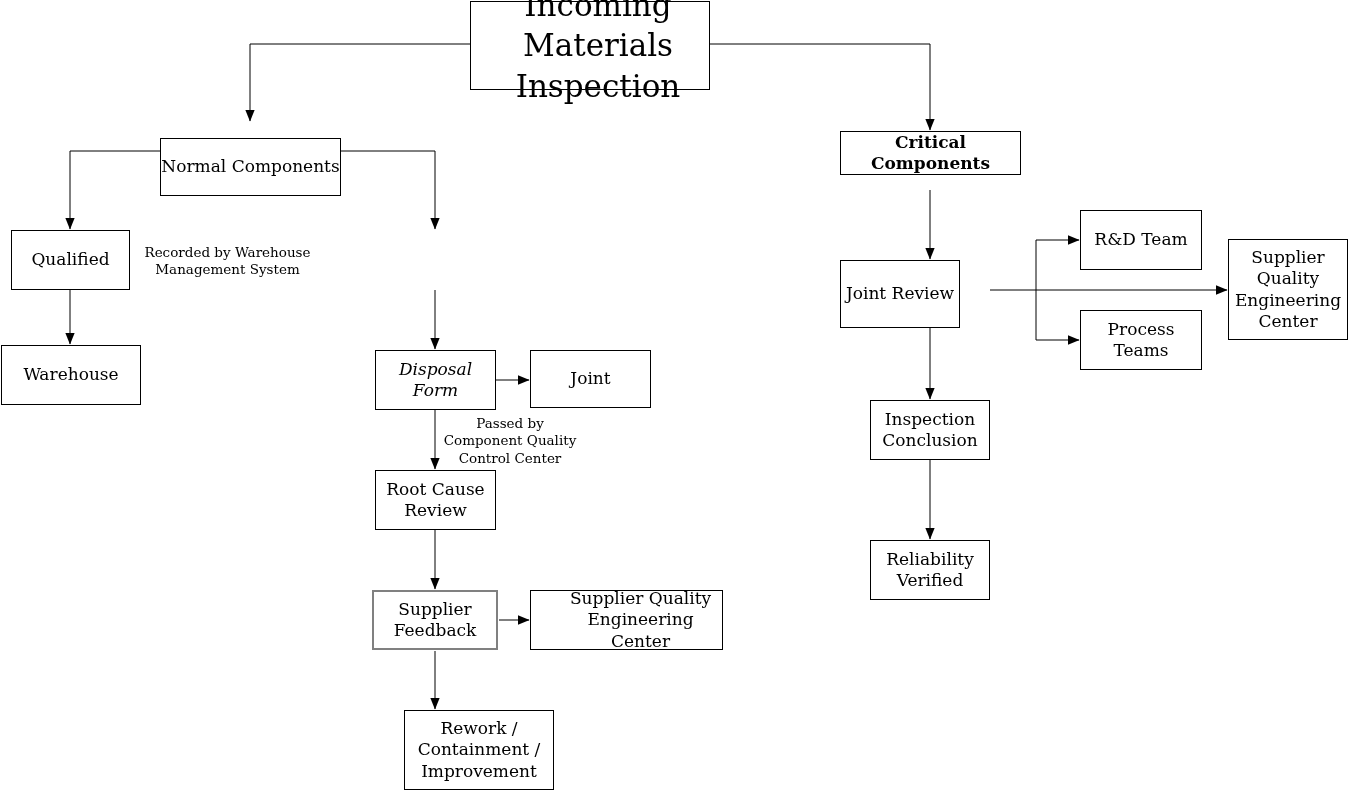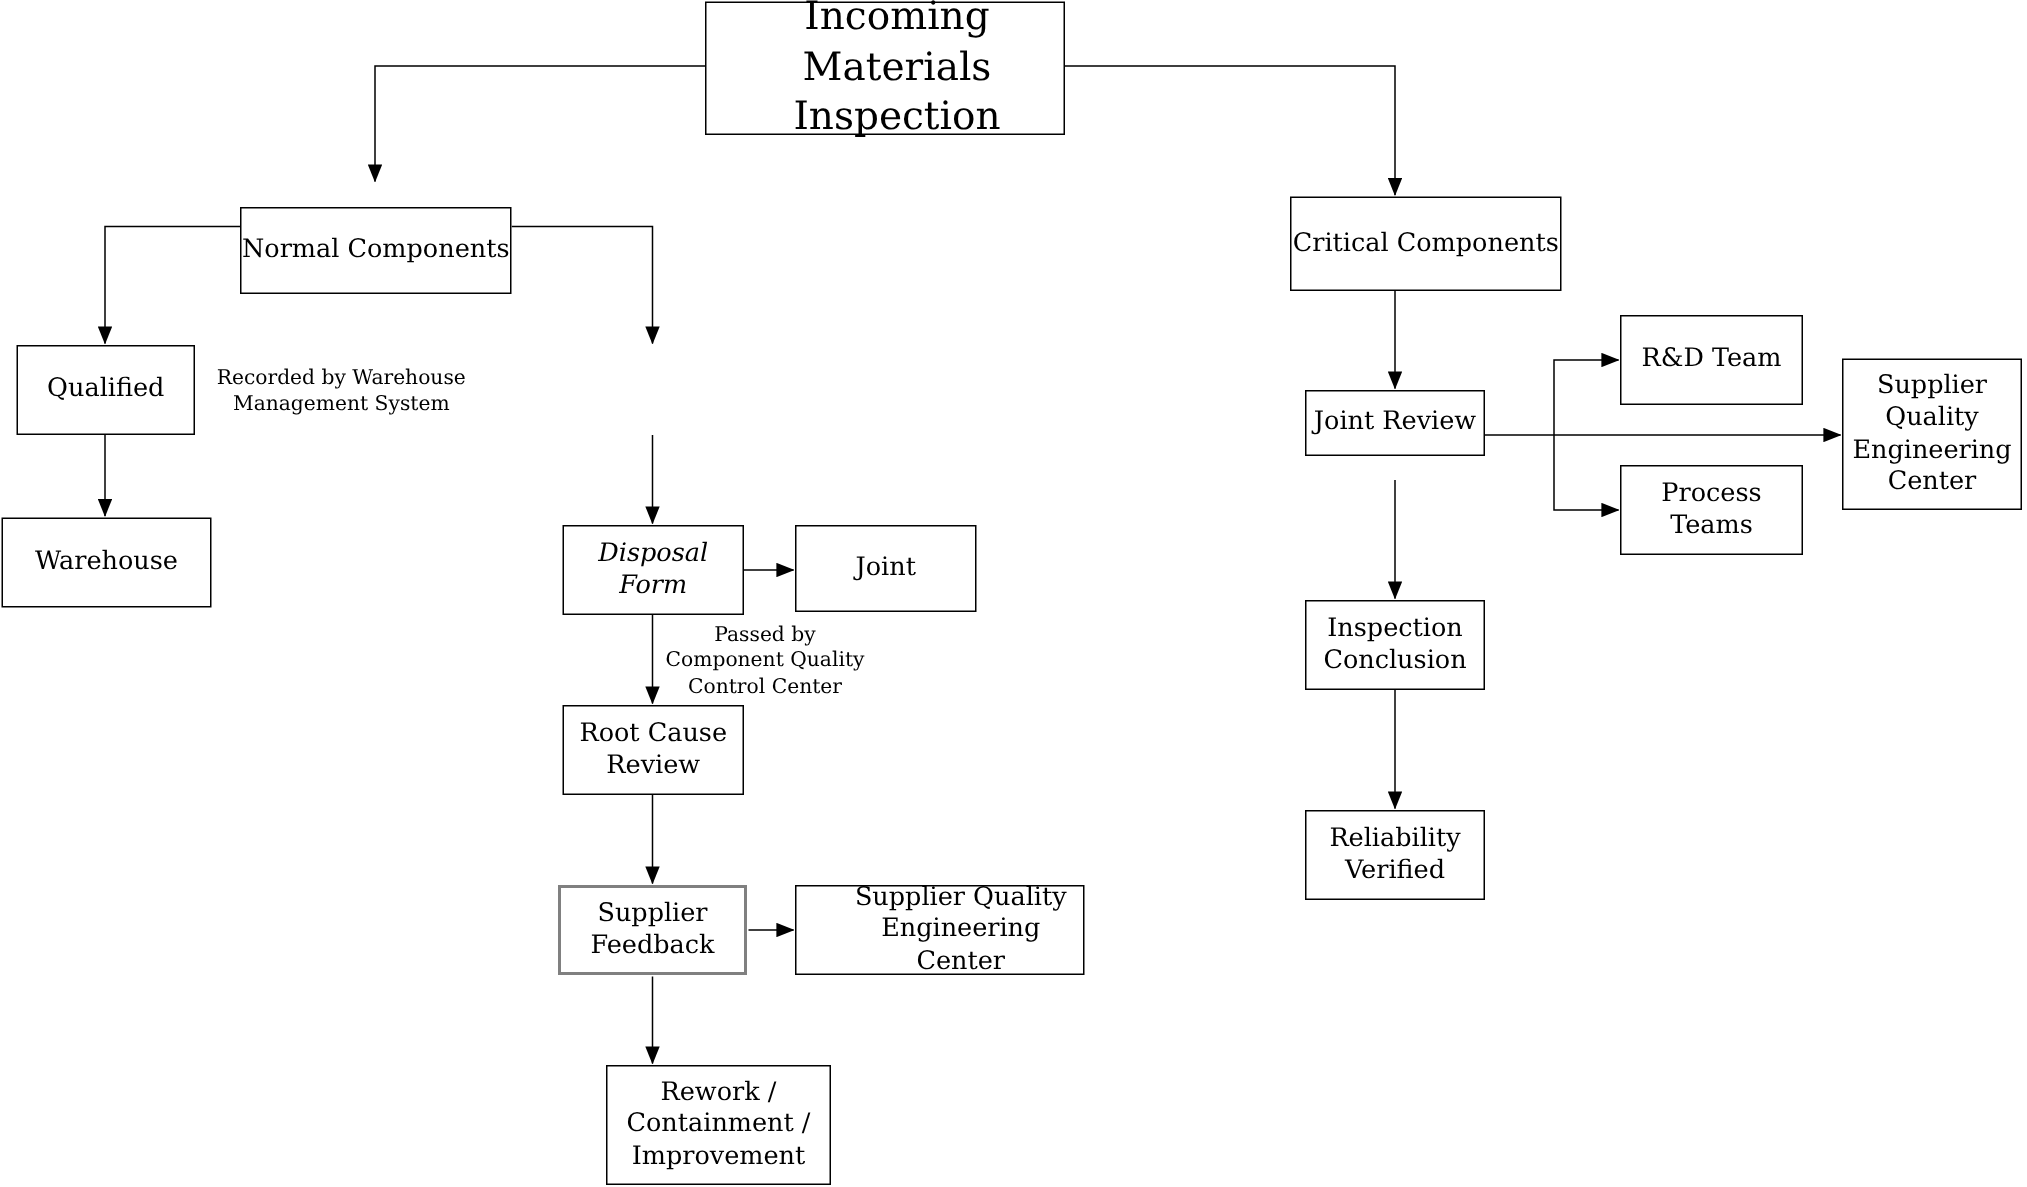--- a/index.html
+++ b/index.html
@@ -25,21 +25,21 @@
     border: 1px solid #000000;
     display: flex;
     align-items: center;
     justify-content: center;
     text-align: center;
     white-space: pre-line;
     font-size: 17px;
     line-height: 1.25;
     z-index: 1;
   }
-  .node.title-node { font-size: 26px; line-height: 1.3; padding-left: 16px; }
+  .node.title-node { font-size: 31px; line-height: 1.3; padding-left: 16px; }
   .node.gray-border { border-width: 2px; }
   .annotation {
     position: absolute;
     text-align: center;
     white-space: pre-line;
     font-size: 13.5px;
     line-height: 1.28;
     z-index: 1;
   }
 </style>
@@ -73,21 +73,21 @@
       <polyline points="930,320 930,399" marker-end="url(#arrow)"></polyline>
       <polyline points="930,460 930,539" marker-end="url(#arrow)"></polyline>
     </g>
   </svg>
 
   <div class="node title-node" style="left:470px; top:1px; width:240px; height:89px;">Incoming
 Materials Inspection</div>
 
   <div class="node" style="left:160px; top:122px; width:181px; height:58px;margin-top:16px;">Normal Components</div>
 
-  <div class="node" style="left:860px; top:131px; width:181px; height:63px;">Critical Components</div>
+  <div class="node" style="left:840px; top:131px; width:181px; height:44px;font-weight:bold;">Critical Components</div>
 
   <div class="node" style="left:11px; top:230px; width:119px; height:60px;">Qualified</div>
 
 
   <div class="annotation" style="left:137px; top:244px; width:181px;">Recorded by Warehouse
 Management System</div>
 
   <div class="node" style="left:1px; top:345px; width:140px; height:60px;">Warehouse</div>
 
   <div class="node" style="left:375px; top:350px; width:121px; height:60px;font-style:italic;">Disposal
@@ -105,21 +105,21 @@
   <div class="node gray-border" style="left: 372px; top: 590px; width: 126px; height: 60px; border-color: rgb(128, 128, 128);">Supplier
 Feedback</div>
 
   <div class="node" style="left:530px; top:590px; width:193px; height:60px;padding-left:28px;">Supplier Quality
 Engineering Center</div>
 
   <div class="node" style="left:360px; top:710px; width:150px; height:80px;margin-left:44px;">Rework /
 Containment /
 Improvement</div>
 
-  <div class="node" style="left:870px; top:260px; width:120px; height:44px;">Joint Review</div>
+  <div class="node" style="left:840px; top:260px; width:120px; height:68px;">Joint Review</div>
 
   <div class="node" style="left:1080px; top:210px; width:122px; height:60px;">R&amp;D Team</div>
 
   <div class="node" style="left:1080px; top:310px; width:122px; height:60px;">Process
 Teams</div>
 
   <div class="node" style="left:1228px; top:239px; width:120px; height:101px;">Supplier
 Quality
 Engineering
 Center</div>

